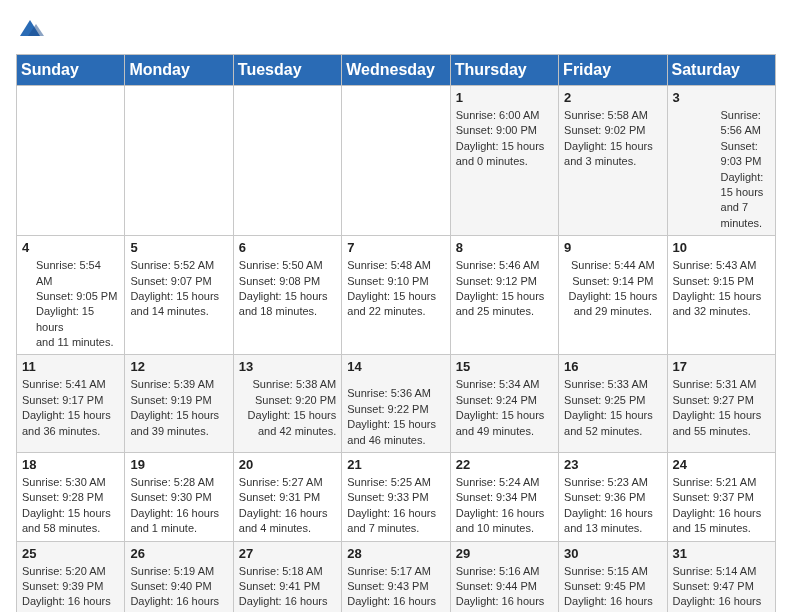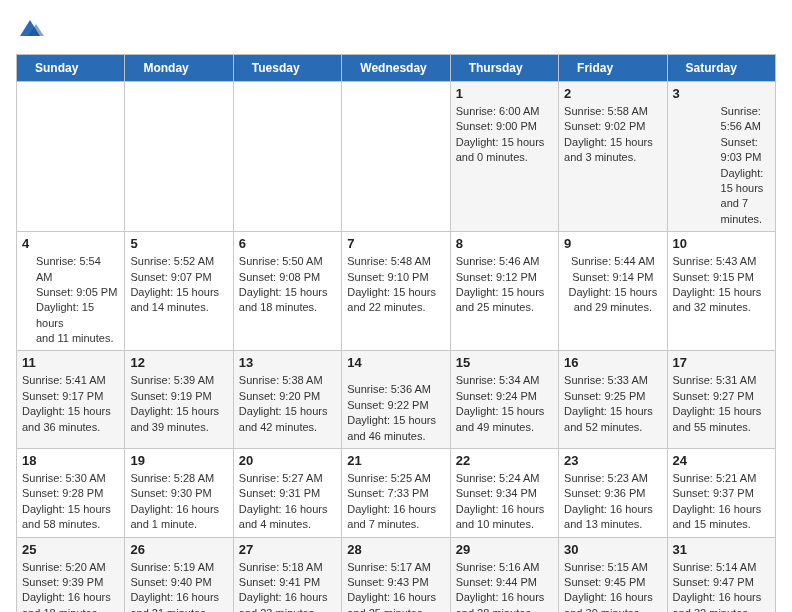--- a/index.html
+++ b/index.html
@@ -47,22 +47,22 @@
     table {
       width: 100%;
       border-collapse: collapse;
       font-size: 11px;
     }
     thead tr th {
       background-color: #2a6bb5;
       color: #fff;
       font-weight: bold;
       text-align: left;
-      padding: 6px 18px;
-      font-size: 12px;
+      padding: 6px 4px;
+      font-size: 16px;
       border: 1px solid #c0c0c0;
     }
     tbody tr td {
       border: 1px solid #c8c8c8;
       vertical-align: top;
       padding: 4px 5px;
       width: calc(100%/7);
       height: 82px;
       background: #fff;
     }
@@ -205,21 +205,21 @@
         </td>
         <td>
           <div class="day-number">12</div>
           <div class="day-info" style="white-space: pre-line;">Sunrise: 5:39 AM
 Sunset: 9:19 PM
 Daylight: 15 hours
 and 39 minutes.</div>
         </td>
         <td>
           <div class="day-number">13</div>
-          <div class="day-info" style="white-space: pre-line;">Sunrise: 5:38 AM
+          <div class="day-info" style="white-space: pre-line; text-align: right;">Sunrise: 5:38 AM
 Sunset: 9:20 PM
 Daylight: 15 hours
 and 42 minutes.</div>
         </td>
         <td>
           <div class="day-number">14</div>
           <div class="day-info" style="white-space: pre-line; margin-top: 12px;">Sunrise: 5:36 AM
 Sunset: 9:22 PM
 Daylight: 15 hours
 and 46 minutes.</div>
@@ -264,21 +264,21 @@
         <td>
           <div class="day-number">20</div>
           <div class="day-info" style="white-space: pre-line;">Sunrise: 5:27 AM
 Sunset: 9:31 PM
 Daylight: 16 hours
 and 4 minutes.</div>
         </td>
         <td>
           <div class="day-number">21</div>
           <div class="day-info" style="white-space: pre-line;">Sunrise: 5:25 AM
-Sunset: 7:33 PM
+Sunset: 9:33 PM
 Daylight: 16 hours
 and 7 minutes.</div>
         </td>
         <td>
           <div class="day-number">22</div>
           <div class="day-info" style="white-space: pre-line;">Sunrise: 5:24 AM
 Sunset: 9:34 PM
 Daylight: 16 hours
 and 10 minutes.</div>
         </td>

